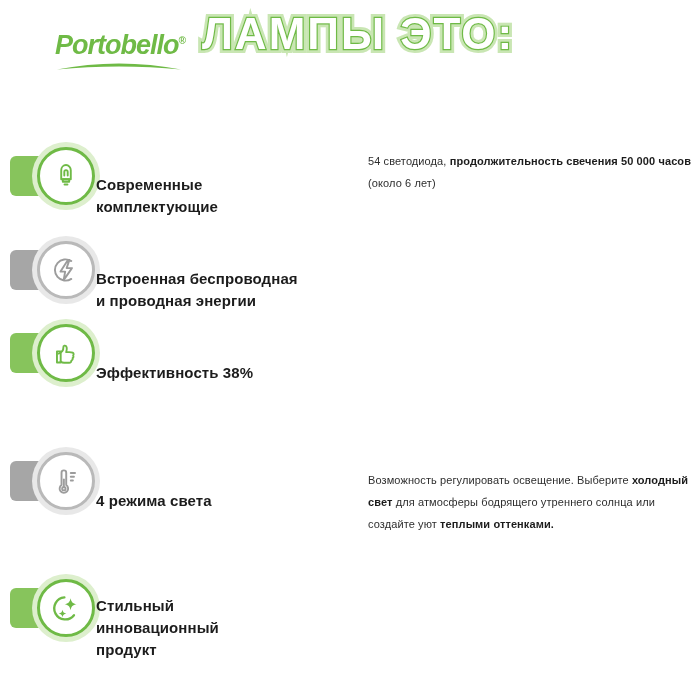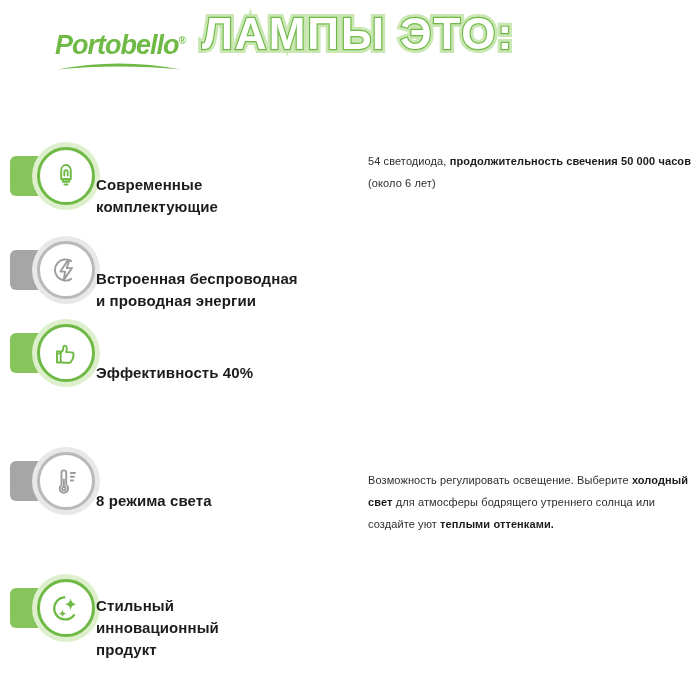--- a/index.html
+++ b/index.html
@@ -94,38 +94,38 @@
   <div class="row green" style="top:353px">
     <div class="bar"></div>
     <div class="halo">
       <div class="ring">
         <svg class="icon" width="34" height="34" viewBox="0 0 32 32" fill="none" stroke="currentColor" stroke-width="1.8" stroke-linecap="round" stroke-linejoin="round">
           <path d="M7.5,14.5 h3.5 v10.5 h-3.5 z"></path>
           <path d="M11,24 c.9,.8 2,1.2 3.2,1.2 h4.8 c1.3,0 2.2-.9 2-2.1 c1-.3 1.6-1.3 1.2-2.3 c.8-.5 1.1-1.6 .5-2.4 c.8-.9 .6-2.2-.5-2.8 c-.6-.3-1.7-.4-3.1-.4 h-2.9 c.6-1.8 .8-3.3 .4-4.6 c-.3-1-1.2-1.7-2.1-1.5 c-.7,.2-1.1,.9-1,1.8 c.1,2.5-1.6,4.7-4.5,5.7"></path>
         </svg>
       </div>
     </div>
-    <div class="heading">Эффективность 40%</div>
+    <div class="heading">Эффективность 38%</div>
   </div>
 
   <div class="row gray" style="top:481px">
     <div class="bar"></div>
     <div class="halo">
       <div class="ring">
         <svg class="icon" width="34" height="34" viewBox="0 0 32 32" fill="none" stroke="currentColor" stroke-width="1.8" stroke-linecap="round" stroke-linejoin="round">
           <path d="M11.8,19.8 v-11.6 a2.2,2.2 0 0 1 4.4,0 v11.6 a4,4 0 1 1 -4.4,0 z"></path>
           <circle cx="14" cy="23.2" r="1.6"></circle>
           <path d="M14,21.5 v-7"></path>
           <path d="M20.5,8.5 h4"></path>
           <path d="M20.5,12 h3"></path>
           <path d="M20.5,15.5 h2"></path>
         </svg>
       </div>
     </div>
-    <div class="heading">8 режима света</div>
+    <div class="heading">4 режима света</div>
   </div>
   <div class="desc" style="top:469px"><span>Возможность регулировать освещение. Выберите </span><b>холодный свет</b><span> для атмосферы бодрящего утреннего солнца или создайте уют </span><b>теплыми оттенками.</b></div>
 
   <div class="row green" style="top:608px">
     <div class="bar"></div>
     <div class="halo">
       <div class="ring">
         <svg class="icon" width="34" height="34" viewBox="0 0 32 32" fill="none" stroke="currentColor" stroke-width="2.2" stroke-linecap="round" stroke-linejoin="round">
           <path d="M14.5,6 A10.4,10.4 0 1 0 23.5,22.8"></path>
           <path d="M20.3,6.8 c.7,3.6 2,4.9 5.6,5.6 c-3.6,.7-4.9,2-5.6,5.6 c-.7-3.6-2-4.9-5.6-5.6 c3.6-.7,4.9-2,5.6-5.6 z" fill="currentColor" stroke="none"></path>

